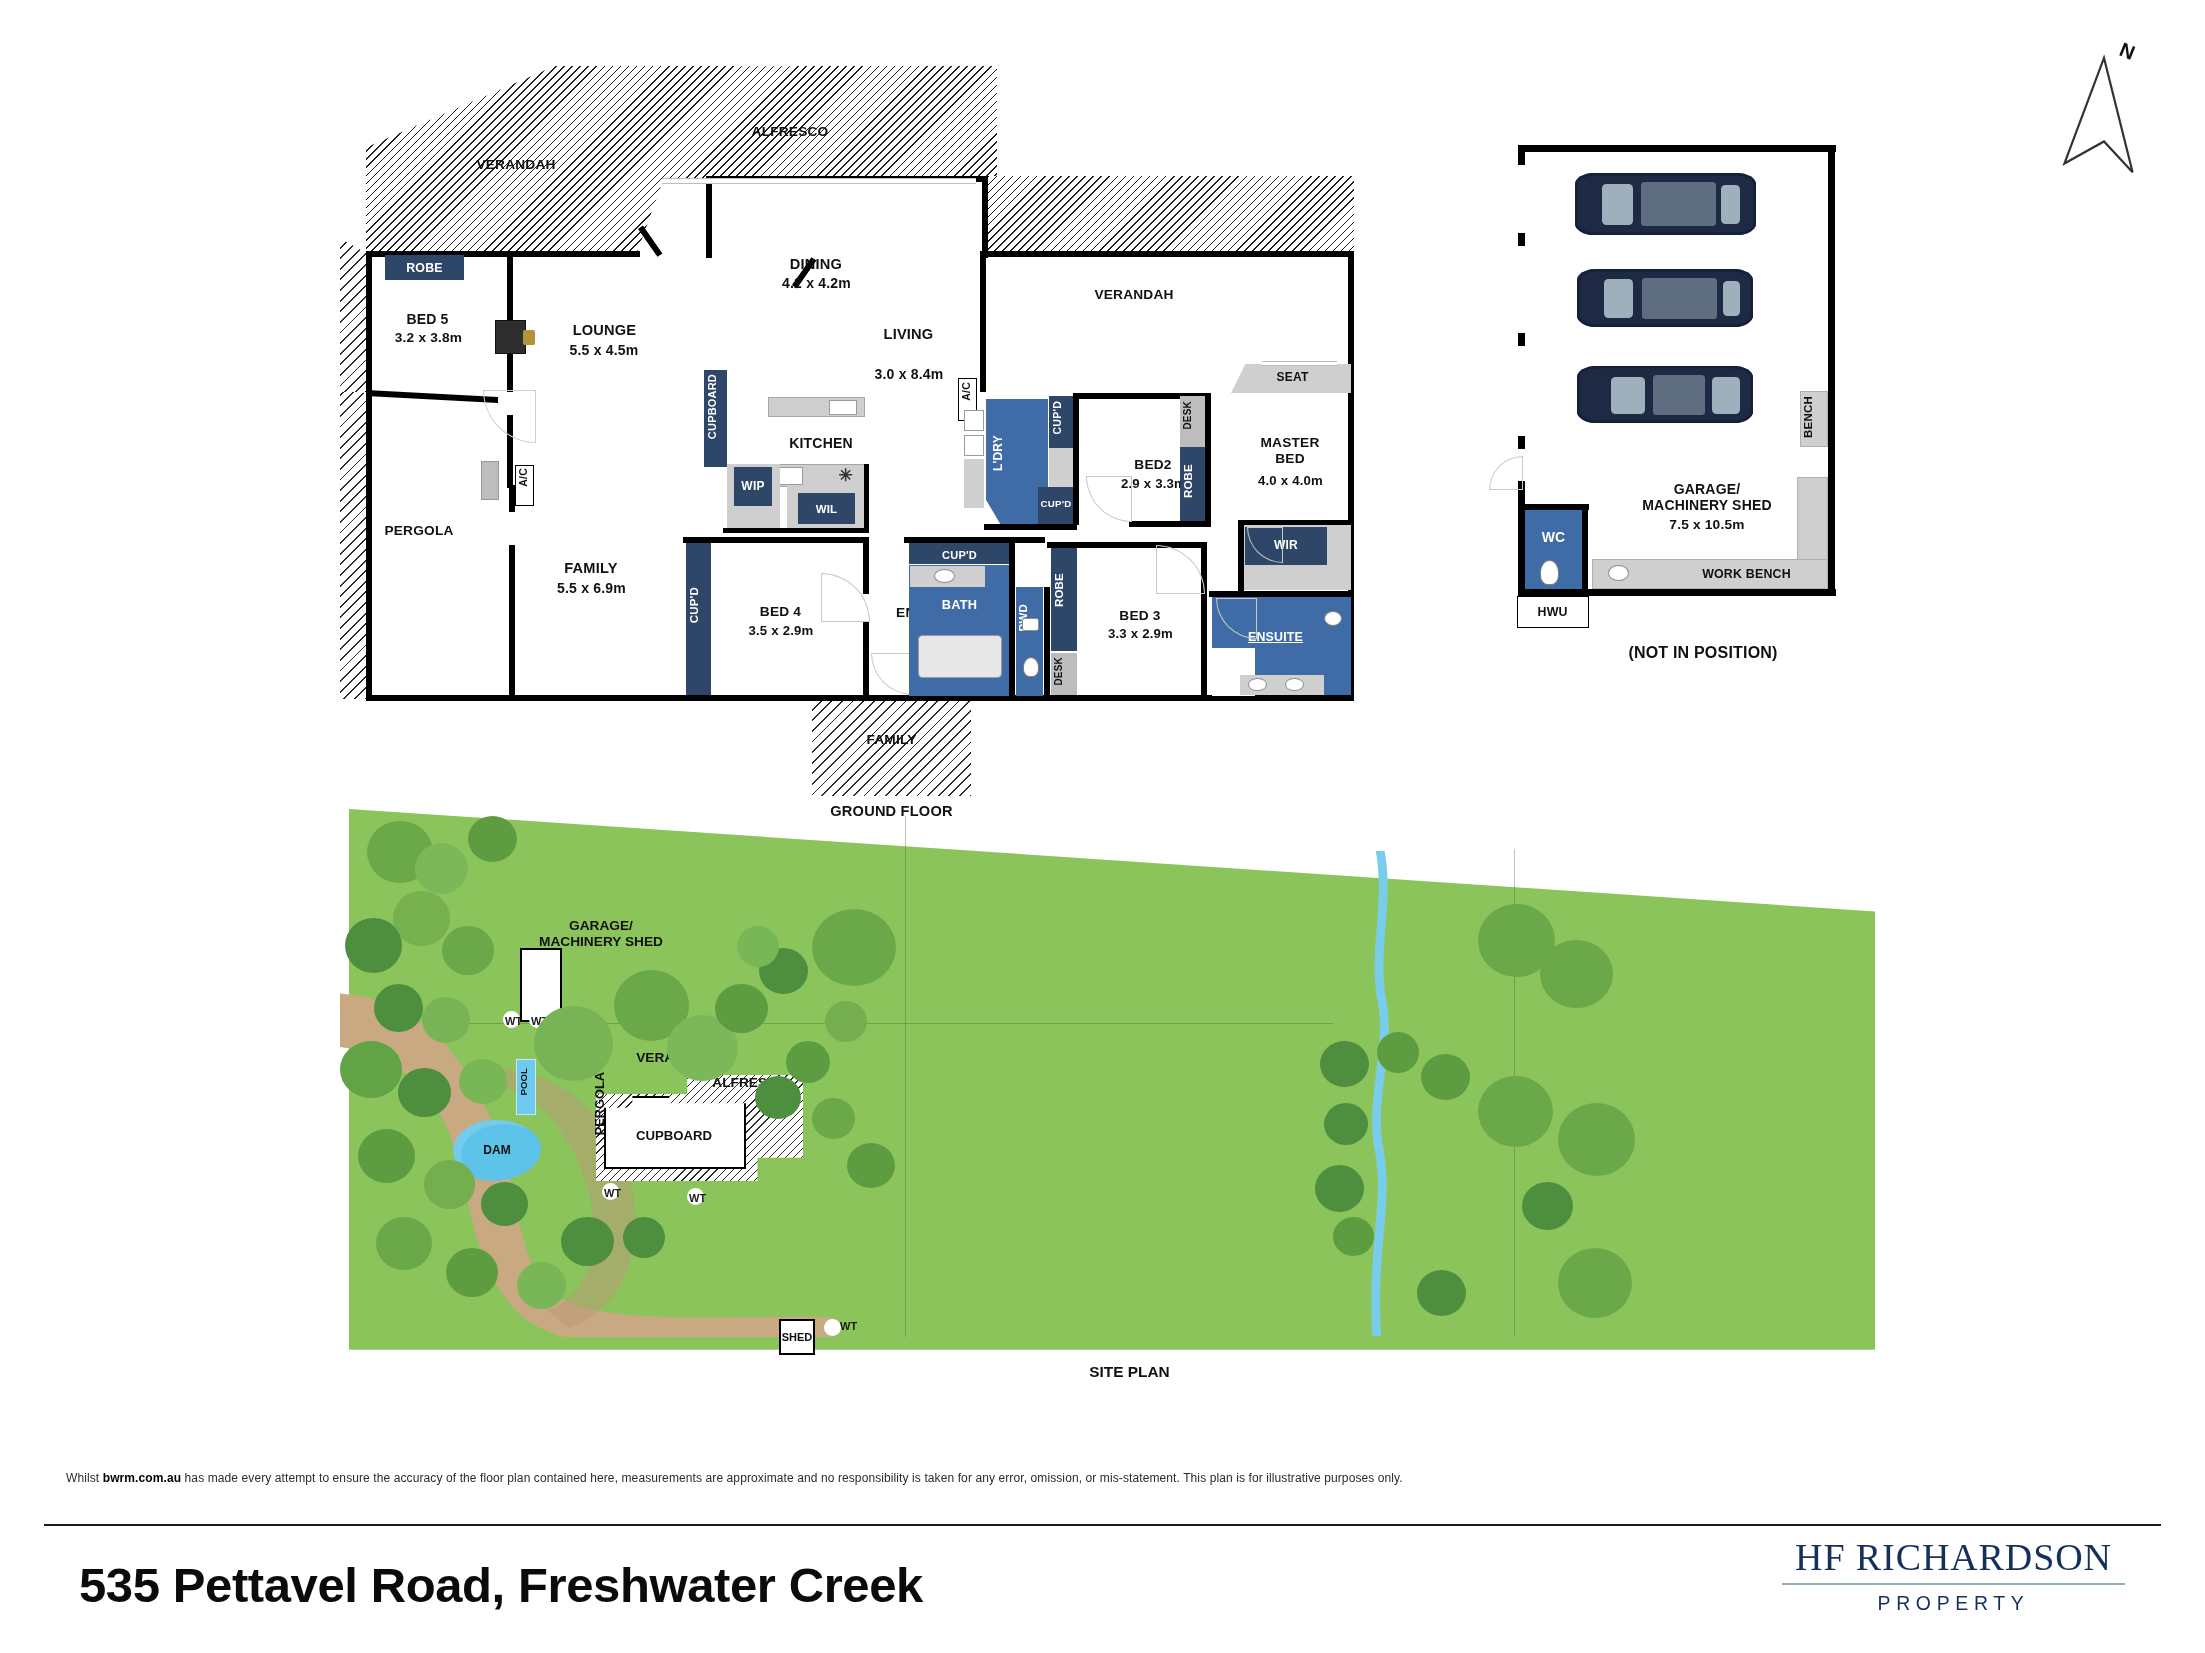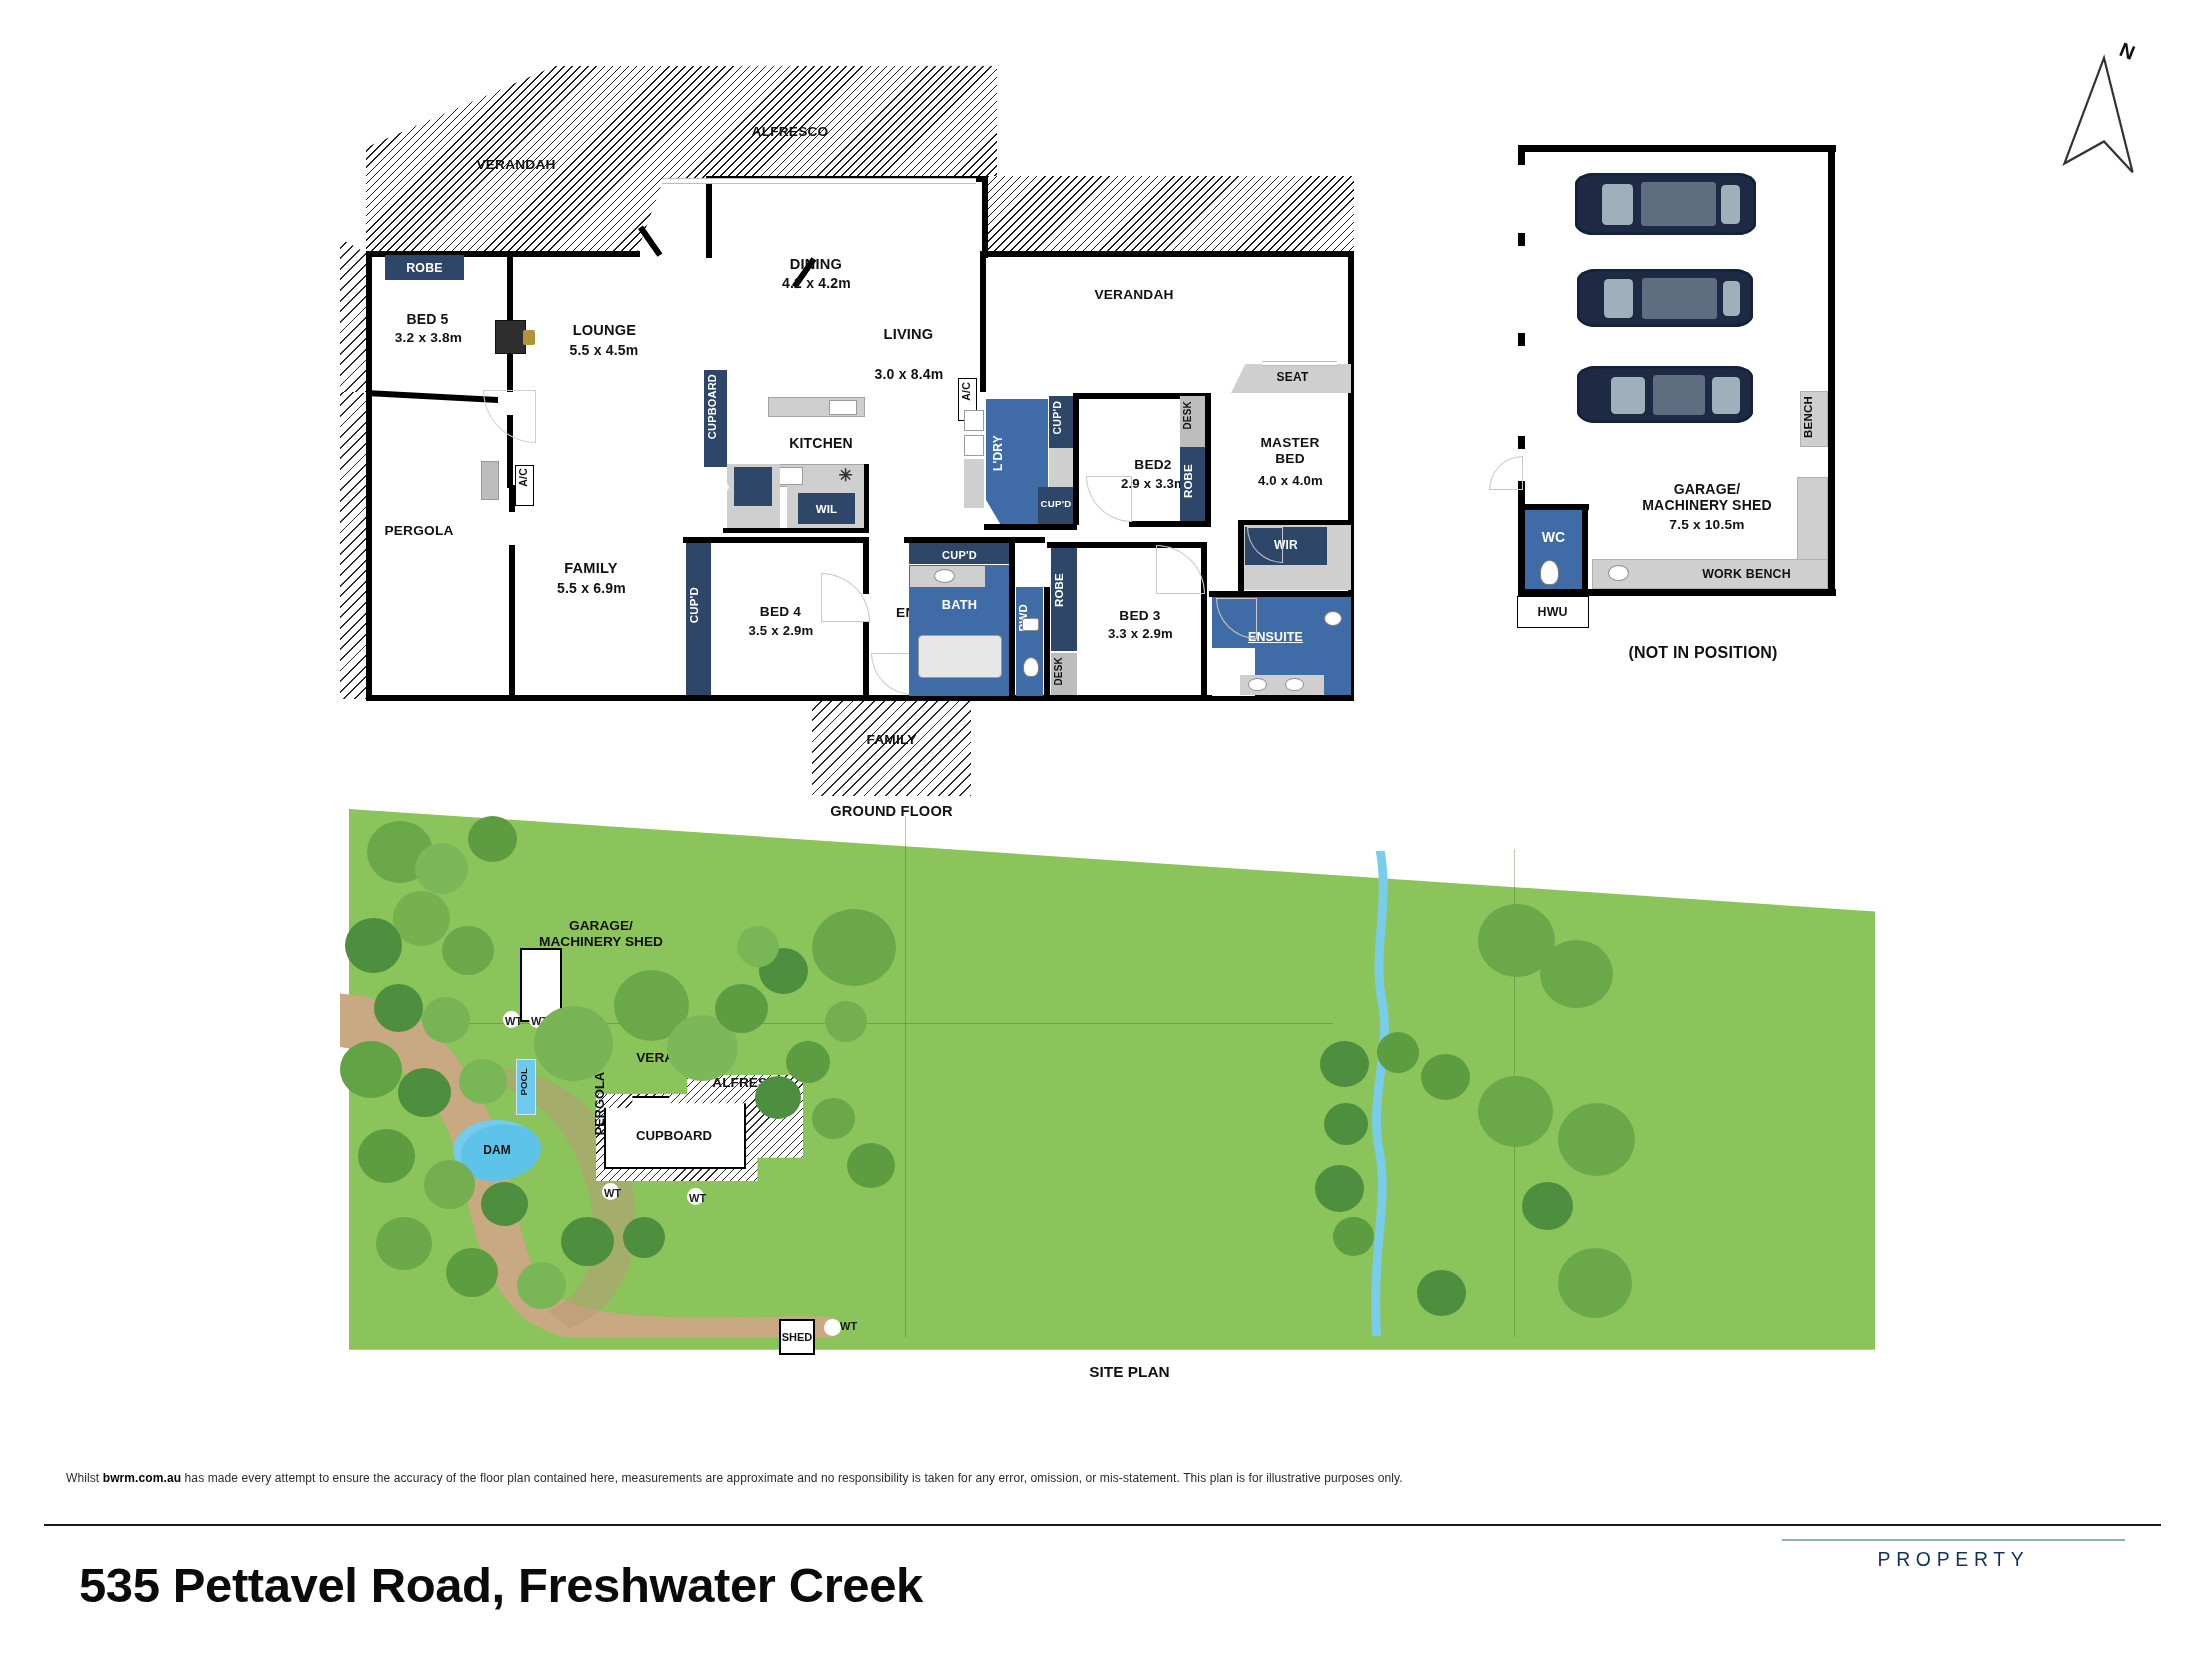--- a/index.html
+++ b/index.html
@@ -182,21 +182,21 @@
 
     <div class="grey" style="left:768px; top:397px; width:97px; height:20px; border:0.4px solid #a5a5a5;"></div>
     <div class="fix" style="left:829px; top:400px; width:28px; height:15px; background:#fff;"></div>
 
     <div class="grey" style="left:757px; top:464px; width:110px; height:23px; border:0.4px solid #a5a5a5;"></div>
     <div class="fix" style="left:775px; top:467px; width:28px; height:17.6px; background:#fff;"></div>
     <div class="lbl" style="left:836px; top:466px; width:19.4px; font-size:17px; color:#333;">✳</div>
 
     <div class="grey" style="left:727px; top:464px; width:53px; height:65px;"></div>
     <div class="navy" style="left:734px; top:467px; width:38px; height:39px;"></div>
-    <div class="lbl lbl-w" style="left:696px; top:480px; width:38px; font-size:15px;">WIP</div>
+    <div class="lbl lbl-w" style="left:734px; top:480px; width:38px; font-size:12px;">WIP</div>
 
     <div class="grey" style="left:787px; top:485px; width:82px; height:45px;"></div>
     <div class="navy" style="left:798px; top:493px; width:57px; height:31px;"></div>
     <div class="lbl lbl-w" style="left:798px; top:503px; width:57px; font-size:11.5px;">WIL</div>
     <div class="wall" style="left:723px; top:528px; width:146px; height:5.3px;"></div>
     <div class="wall" style="left:864px; top:464px; width:5.3px; height:69px;"></div>
 
     <div class="lbl" style="left:525px; top:560px; width:132px; font-size:14.6px;">FAMILY</div>
     <div class="lbl" style="left:521px; top:580px; width:141px; font-size:14px;">5.5 x 6.9m</div>
     <div class="wall" style="left:509px; top:485px; width:5.7px; height:26.5px;"></div>
@@ -451,18 +451,19 @@
   </div>
 
   <div class="footer-rule" style="top:1524px;"></div>
   <div class="disclaimer">
     <span>Whilst </span><b>bwrm.com.au</b><span> has made every attempt to ensure the accuracy of the floor plan contained here, measurements are approximate and no responsibility is taken for any error, omission, or mis-statement. This plan is for illustrative purposes only.</span>
   </div>
 
   <div class="addr">535 Pettavel Road, Freshwater Creek</div>
 
   <div class="brand-wrap">
+    <div class="brand-1">HF RICHARDSON</div>
     <div class="brand-rule"></div>
     <div class="brand-2">PROPERTY</div>
   </div>
 
 </div>
 
 
 </body></html>

